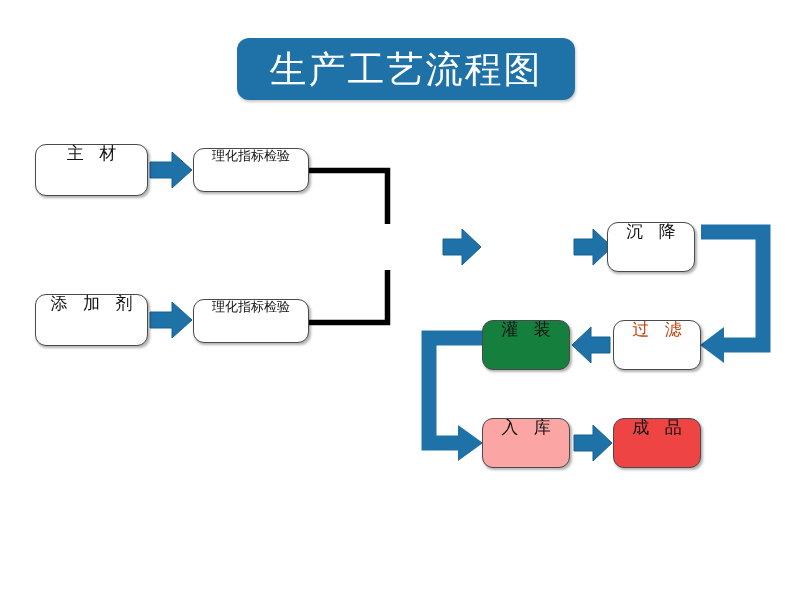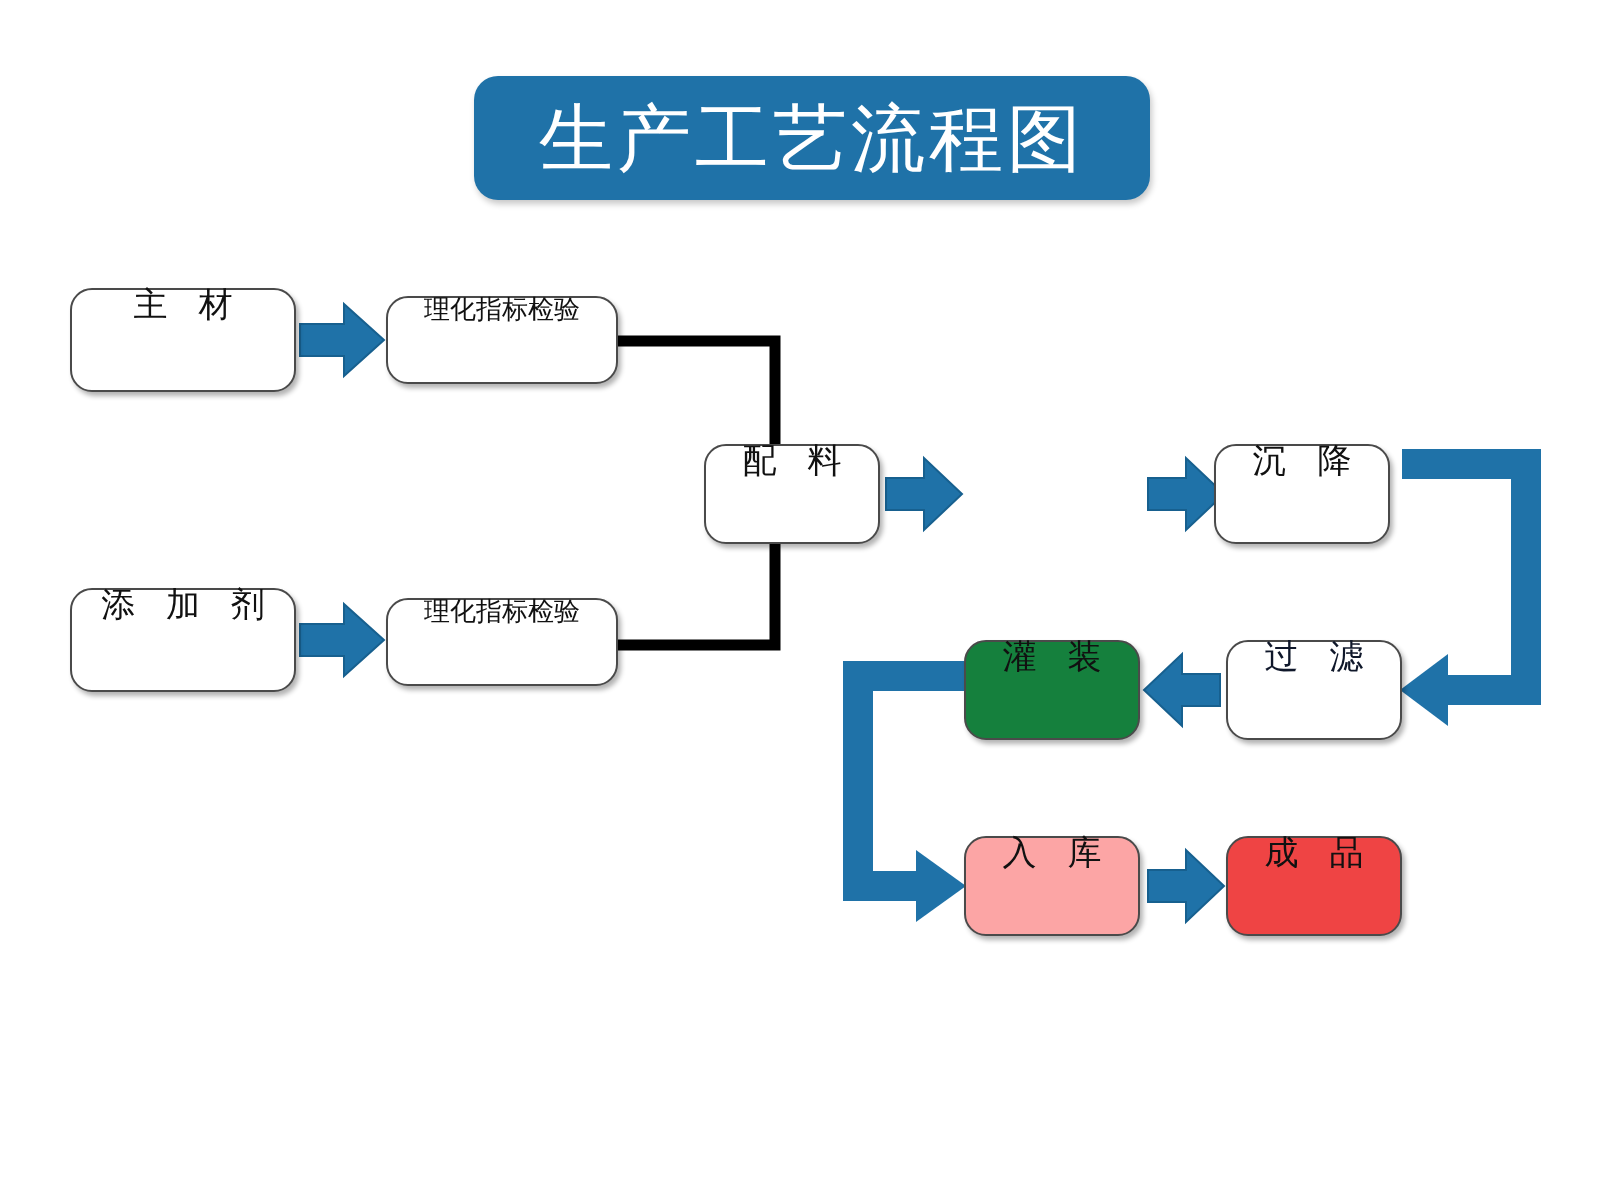--- a/index.html
+++ b/index.html
@@ -146,35 +146,32 @@
   </div>
 
   <div class="node spaced" style="left: 35px; top: 294px; width: 113px; height: 52px; border-color: rgb(74, 74, 74); background: rgb(255, 255, 255);">
     <span class="label" style="color: rgb(17, 17, 17);">添 加 剂</span>
   </div>
 
   <div class="node wide" style="left: 193px; top: 299px; width: 116px; height: 44px; border-color: rgb(74, 74, 74); background: rgb(255, 255, 255);">
     <span class="label" style="color: rgb(17, 17, 17);">理化指标检验</span>
   </div>
 
-  <div class="node spaced" style="left: 352px; top: 222px; width: 88px; height: 50px; border-color: rgb(74, 74, 74); background: rgb(255, 255, 255);">
-    <span class="label" style="color: rgb(17, 17, 17);">配 料</span>
-  </div>
 
 
   <div class="node spaced" style="left: 607px; top: 222px; width: 88px; height: 50px; border-color: rgb(74, 74, 74); background: rgb(255, 255, 255);">
     <span class="label" style="color: rgb(17, 17, 17);">沉 降</span>
   </div>
 
   <div class="node spaced" style="left: 482px; top: 320px; width: 88px; height: 50px; border-color: rgb(74, 74, 74); background: #15803d;">
     <span class="label" style="color: rgb(17, 17, 17);">灌 装</span>
   </div>
 
   <div class="node spaced" style="left: 613px; top: 320px; width: 88px; height: 50px; border-color: rgb(74, 74, 74); background: rgb(255, 255, 255);">
-    <span class="label" style="color: #0f172a;">过 滤</span>
+    <span class="label" style="color: #c2410c;">过 滤</span>
   </div>
 
   <div class="node spaced" style="left: 482px; top: 418px; width: 88px; height: 50px; border-color: rgb(74, 74, 74); background: #fca5a5;">
     <span class="label" style="color: rgb(17, 17, 17);">入 库</span>
   </div>
 
   <div class="node spaced" style="left: 613px; top: 418px; width: 88px; height: 50px; border-color: rgb(74, 74, 74); background: #ef4444;">
     <span class="label" style="color: rgb(17, 17, 17);">成 品</span>
   </div>
 

